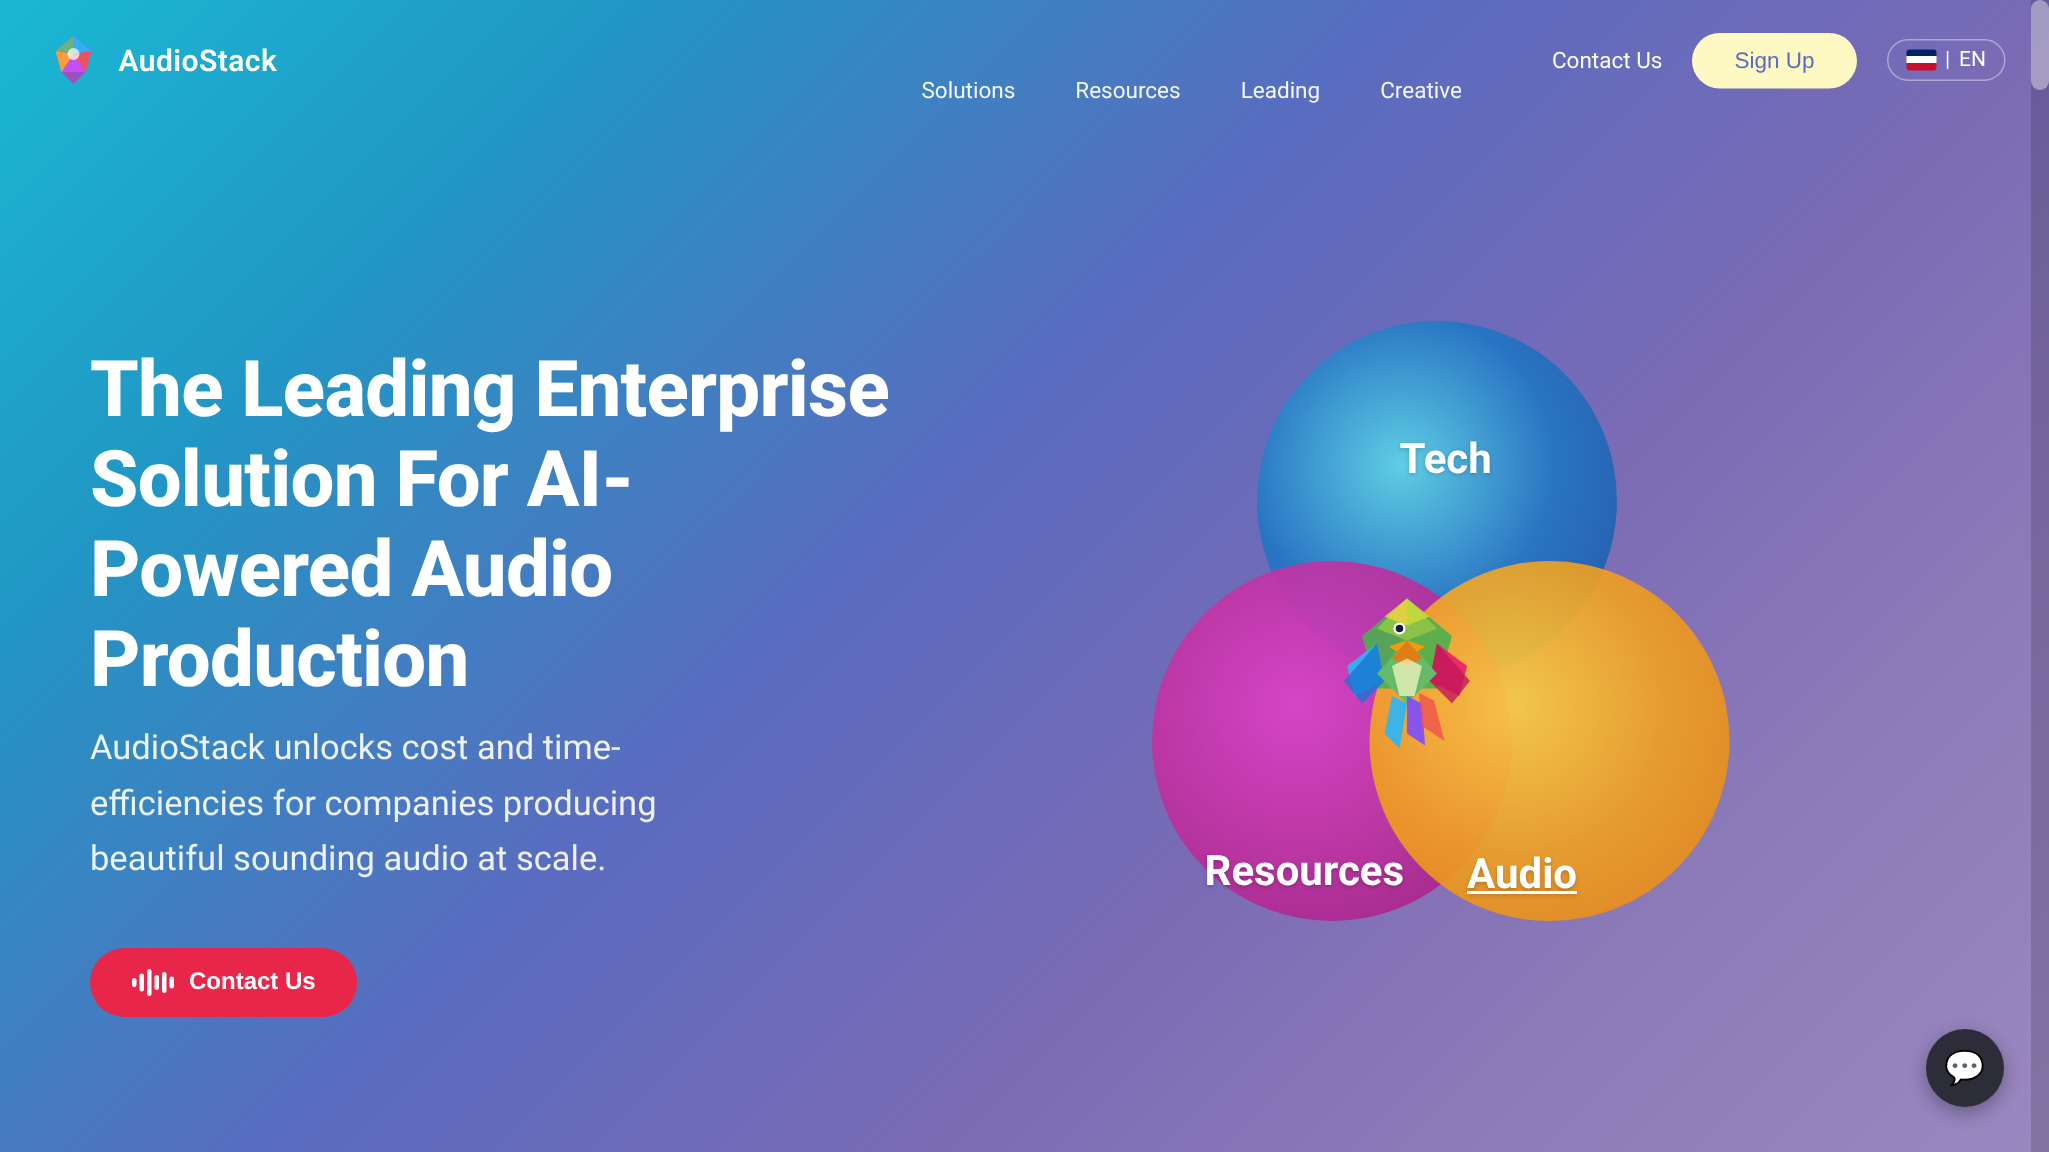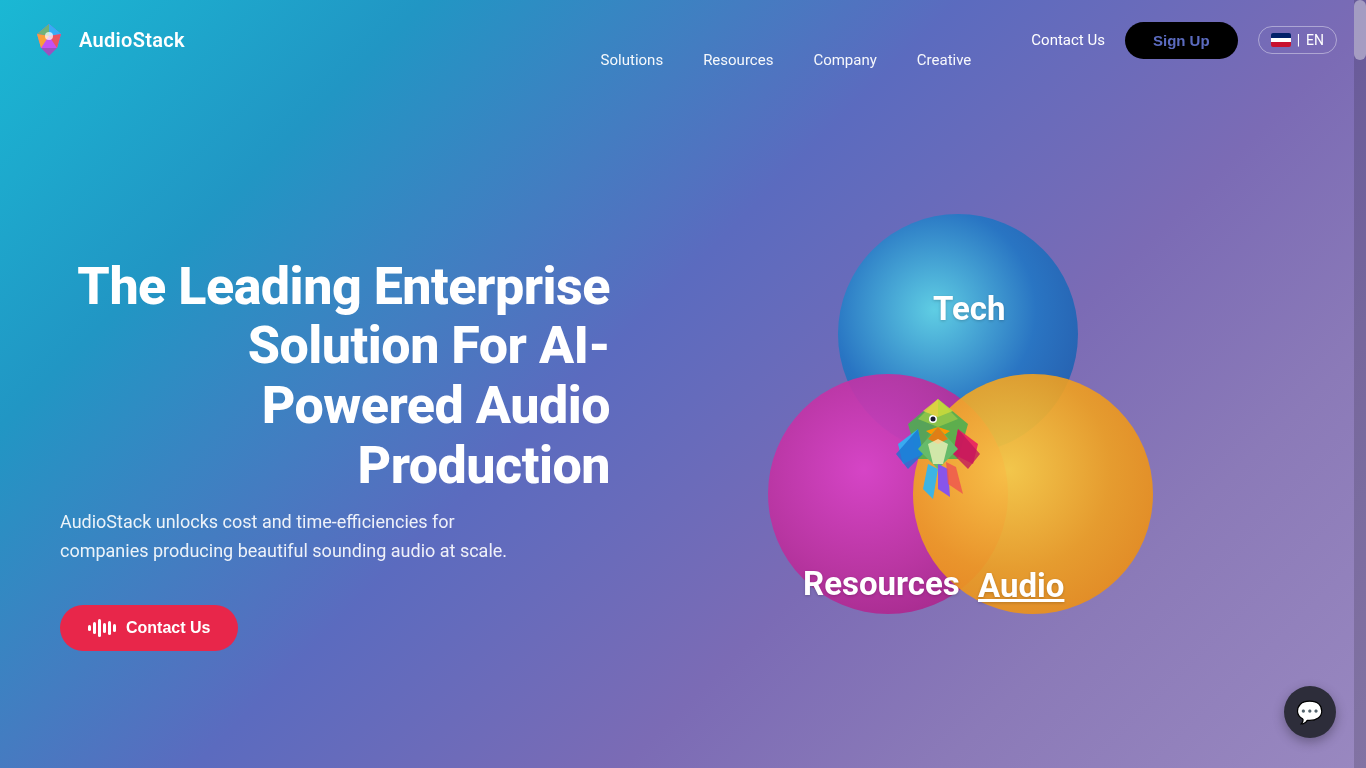--- a/index.html
+++ b/index.html
@@ -91,27 +91,27 @@
 
     .contact-us-link {
       color: white;
       font-size: 15px;
       font-weight: 400;
       cursor: pointer;
       text-decoration: none;
     }
 
     .signup-btn {
-      background: #000000;
+      background: #fef9c3;
       color: #5b6bbf;
       border: none;
       border-radius: 25px;
       padding: 10px 28px;
       font-size: 15px;
-      font-weight: 700;
+      font-weight: 400;
       cursor: pointer;
       white-space: nowrap;
     }
 
     .lang-selector {
       display: flex;
       align-items: center;
       gap: 6px;
       color: white;
       font-size: 14px;
@@ -146,26 +146,25 @@
       max-width: 550px;
     }
 
     .hero-title {
       color: white;
       font-size: 52px;
       font-weight: 800;
       line-height: 1.15;
       margin-bottom: 12px;
       letter-spacing: -0.5px;
-      text-align: right;
     }
 
     .hero-subtitle {
       color: rgba(255,255,255,0.9);
-      font-size: 18px;
+      font-size: 23px;
       line-height: 1.6;
       margin-bottom: 40px;
       max-width: 460px;
     }
 
     .contact-btn {
       display: inline-flex;
       align-items: center;
       gap: 10px;
       background: #e8264a;
@@ -238,21 +237,21 @@
       width: 240px;
       height: 240px;
       background: radial-gradient(circle at 40% 40%, #ffd040, #f0a020, #e88010);
       top: 180px;
       left: 165px;
       opacity: 0.9;
     }
 
     .circle-label {
       color: white;
-      font-size: 33px;
+      font-size: 28px;
       font-weight: 700;
       position: absolute;
       text-shadow: 0 1px 3px rgba(0,0,0,0.2);
     }
 
     .label-tech {
       top: 95px;
       left: 185px;
     }
 
@@ -320,21 +319,21 @@
       <polygon points="32,14 28,28 20,16" fill="#ef5350" opacity="0.9"></polygon>
       <polygon points="12,28 28,28 20,36" fill="#ab47bc" opacity="0.9"></polygon>
       <circle cx="20" cy="16" r="4" fill="white" opacity="0.7"></circle>
     </svg>
     <span class="logo-text">AudioStack</span>
   </div>
 
   <div class="nav-links">
     <a class="nav-link">Solutions</a>
     <a class="nav-link">Resources</a>
-    <a class="nav-link">Company</a>
+    <a class="nav-link">Leading</a>
     <a class="nav-link">Creative</a>
   </div>
 
   <div class="nav-right">
     <a class="contact-us-link">Contact Us</a>
     <button class="signup-btn">Sign Up</button>
     <div class="lang-selector">
       <span class="flag-icon"></span>
       <span>|</span>
       <span>EN</span>

